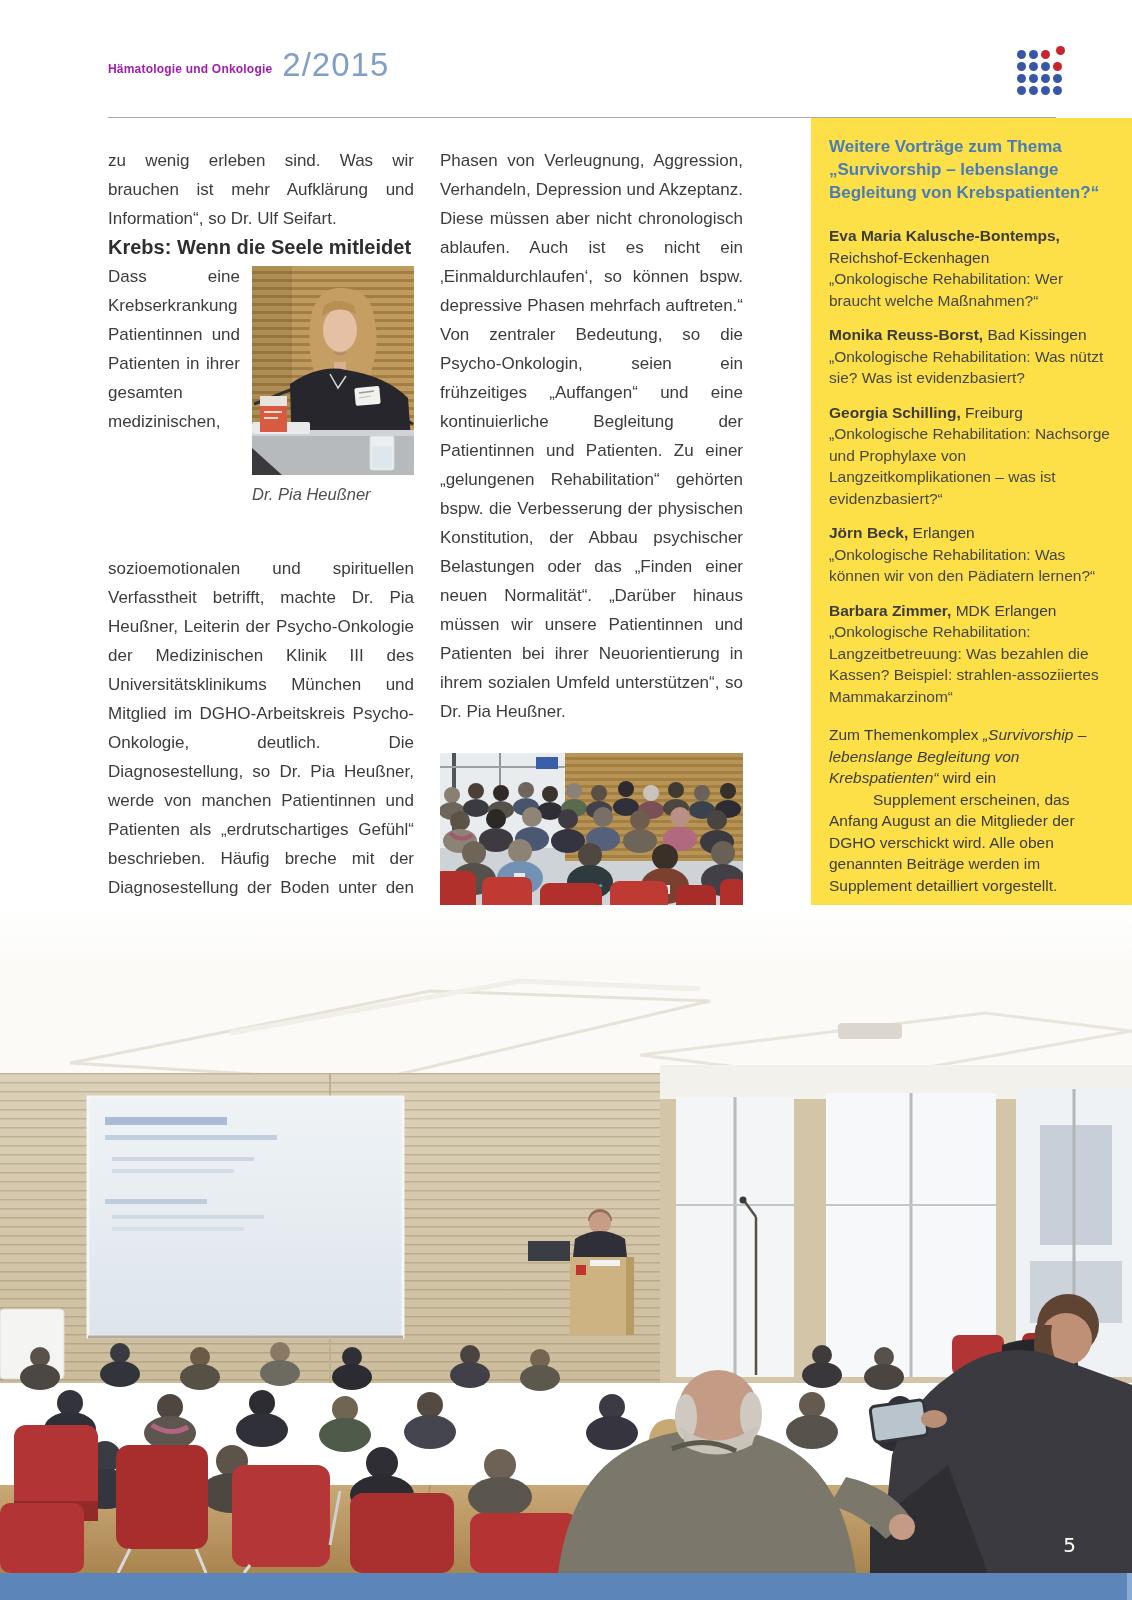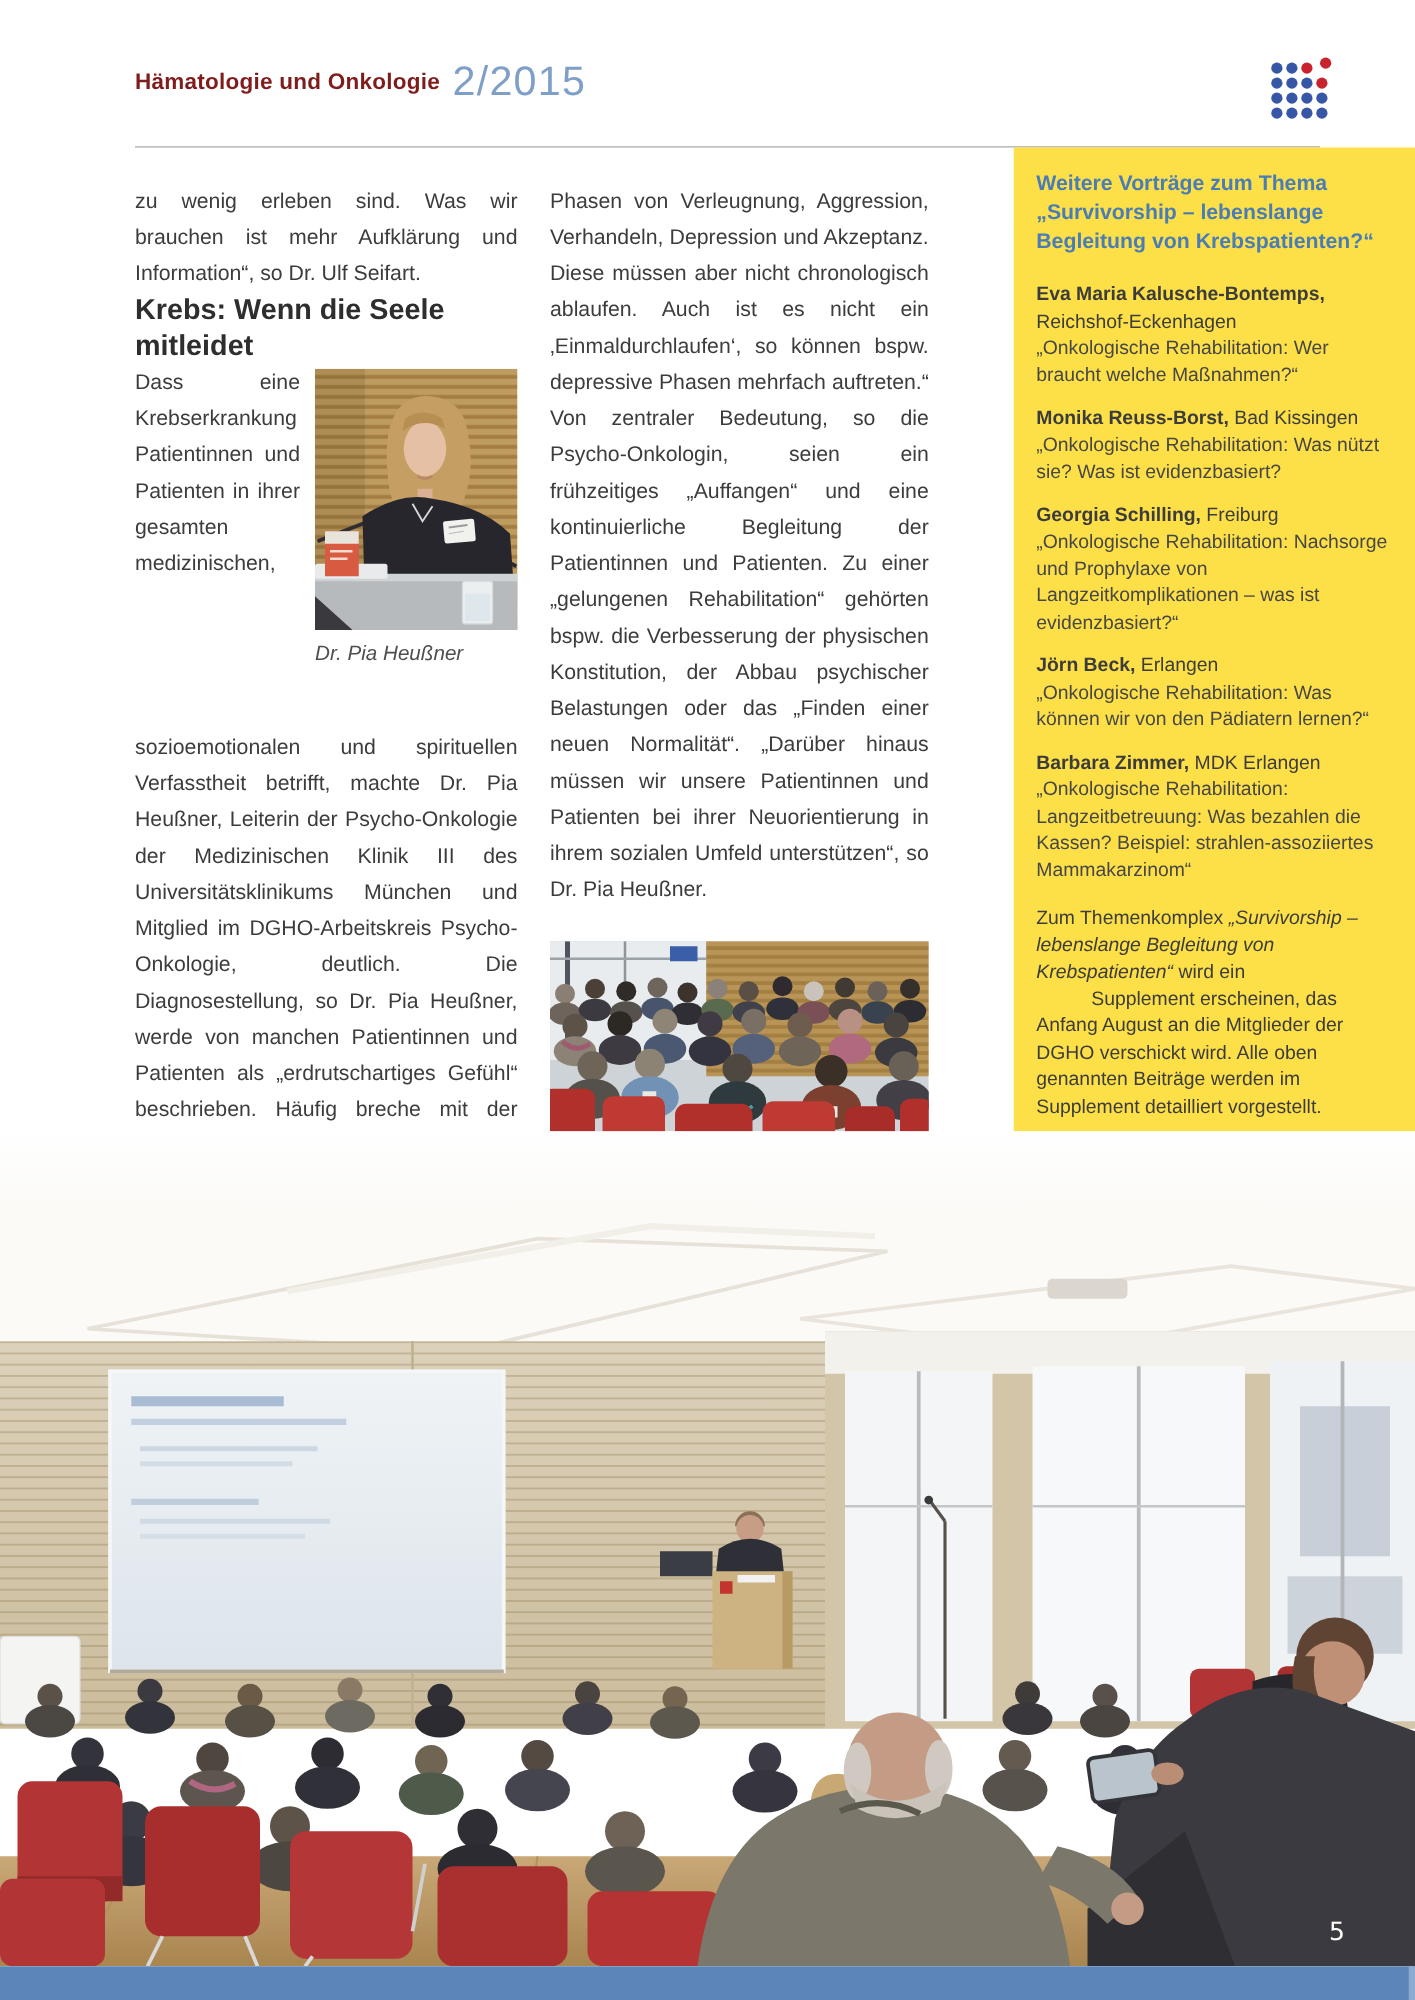--- a/index.html
+++ b/index.html
@@ -1,34 +1,34 @@
 <!DOCTYPE html>
 <html lang="de"><head>
 <meta charset="utf-8">
 <style>
   html,body{margin:0;padding:0;background:#ffffff;}
   .page{position:relative;width:1132px;height:1600px;background:#fff;overflow:hidden;
         font-family:"Liberation Sans",sans-serif;color:#3c3c3c;}
 
   
   .journal{position:absolute;left:108px;top:48px;display:flex;align-items:flex-end;gap:10px;}
-  .journal-name{font-size:18px;font-weight:700;color:#7f1d1d;padding-bottom:5px;letter-spacing:.2px;}
+  .journal-name{font-size:12px;font-weight:700;color:#a21caf;padding-bottom:5px;letter-spacing:.2px;}
   .issue{font-size:33px;font-weight:400;color:#7f9fc8;letter-spacing:1px;line-height:1;}
   .logo{position:absolute;right:70px;top:50px;display:grid;grid-template-columns:repeat(4,9px);grid-auto-rows:9px;gap:3px;}
   .dot{width:9px;height:9px;border-radius:50%;background:#3757a6;}
   .dot.red{background:#c8232e;}
   .dot.up{transform:translate(3px,-4px);}
   .rule{position:absolute;left:108px;top:117px;width:948px;height:1px;background:#a9a9a9;}
 
   
   .col{position:absolute;top:146px;font-size:17px;line-height:29px;text-align:justify;}
   .col-left{left:108px;width:306px;}
   .col-mid{left:440px;width:303px;}
   .col p{margin:0;}
-  .subhead{font-weight:700;font-size:23px;color:#2e2e2e;margin:28px 0 34px;text-align:left;}
+  .subhead{font-weight:700;font-size:20px;color:#2e2e2e;margin:28px 0 34px;text-align:left;}
   figure{margin:0;}
   .fig-pia{float:right;width:162px;margin:4px 0 48px 12px;}
   .fig-pia svg{display:block;}
   figcaption{font-style:italic;font-size:16.5px;line-height:24px;color:#4f4f4f;margin-top:7px;text-align:left;}
   .fig-mid{margin-top:27px;}
   .fig-mid svg{display:block;}
 
   
   .sidebar{position:absolute;left:811px;top:118px;width:323px;box-sizing:border-box;
            background:#fde047;padding:17px 18px 20px;}

